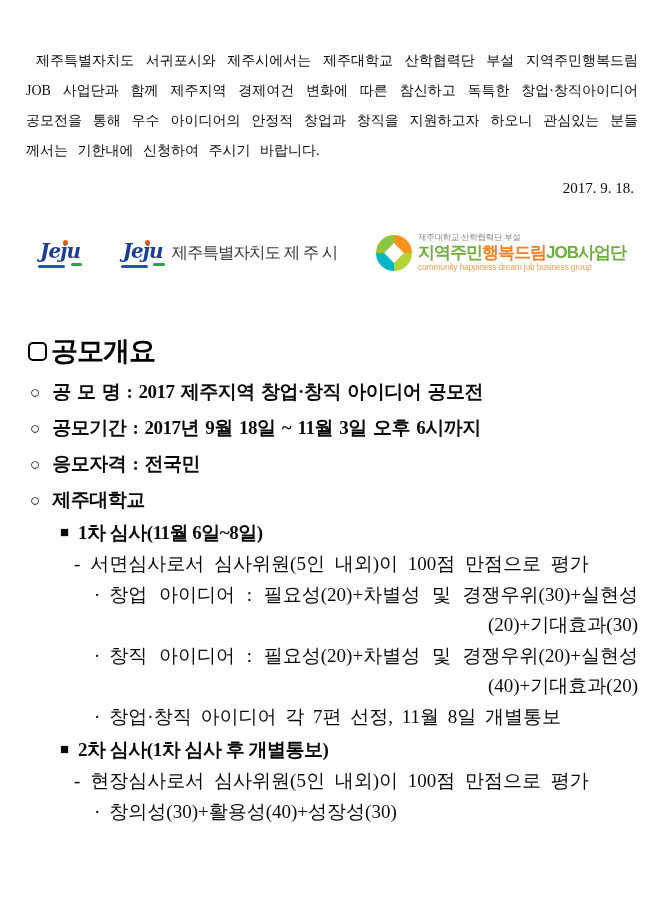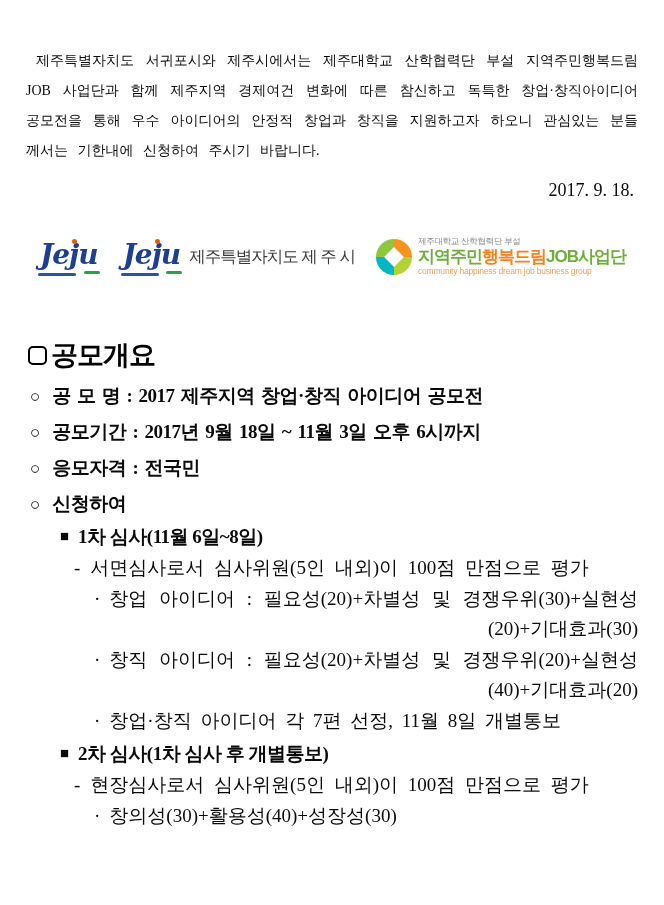--- a/index.html
+++ b/index.html
@@ -16,32 +16,32 @@
     font-weight:800;font-size:30px;letter-spacing:-1px;
     text-align:center;margin:6px 0 0 0;color:#000;
   }
 
   
   .intro{
     margin-top:42px;font-size:14px;line-height:30px;
     text-align:justify;word-spacing:6px;text-indent:10px;color:#0a0a0a;
   }
   .date{
-    text-align:right;font-size:18px;margin-top:4px;padding-right:4px;color:#0a0a0a;
+    text-align:right;font-size:15px;margin-top:4px;padding-right:4px;color:#0a0a0a;
   }
 
   
   .logos{
     margin-top:26px;display:flex;align-items:center;
     justify-content:space-between;padding:0 12px;height:60px;
   }
   .jeju{display:flex;align-items:center;gap:7px;}
   .jeju-word{
     position:relative;font-family:"DejaVu Serif",serif;font-style:italic;
-    font-weight:700;font-size:28px;color:#1c3f94;padding:0 2px 5px 2px;letter-spacing:-1px;
+    font-weight:700;font-size:20px;color:#1c3f94;padding:0 2px 5px 2px;letter-spacing:-1px;
   }
   .jeju-dot{position:absolute;top:1px;left:56%;width:5px;height:5px;border-radius:50%;background:#e8590c;}
   .jeju-ul-blue{position:absolute;left:0;bottom:0;width:62%;height:3px;border-radius:2px;background:#2456a4;}
   .jeju-ul-green{position:absolute;right:0;bottom:2px;width:26%;height:3px;border-radius:2px;background:#2f9e44;}
   .jeju-label{
     font-family:"Liberation Sans","DejaVu Sans",sans-serif;
     font-size:16.5px;color:#3a3a3a;letter-spacing:-1px;white-space:nowrap;
   }
 
   .djob{display:flex;align-items:center;gap:6px;}
@@ -144,21 +144,21 @@
       <span class="tx">공모기간 : 2017년 9월 18일 ~ 11월 3일 오후 6시까지</span>
     </div>
 
     <div class="row lv-o">
       <span class="mk">○</span>
       <span class="tx">응모자격 : 전국민</span>
     </div>
 
     <div class="row lv-o">
       <span class="mk">○</span>
-      <span class="tx">신청하여</span>
+      <span class="tx">제주대학교</span>
     </div>
 
     <div class="row lv-sq">
       <span class="mk">■</span>
       <span class="tx">1차 심사(11월 6일~8일)</span>
     </div>
 
     <div class="row lv-dash">
       <span class="mk">-</span>
       <span class="tx">서면심사로서 심사위원(5인 내외)이 100점 만점으로 평가</span>

